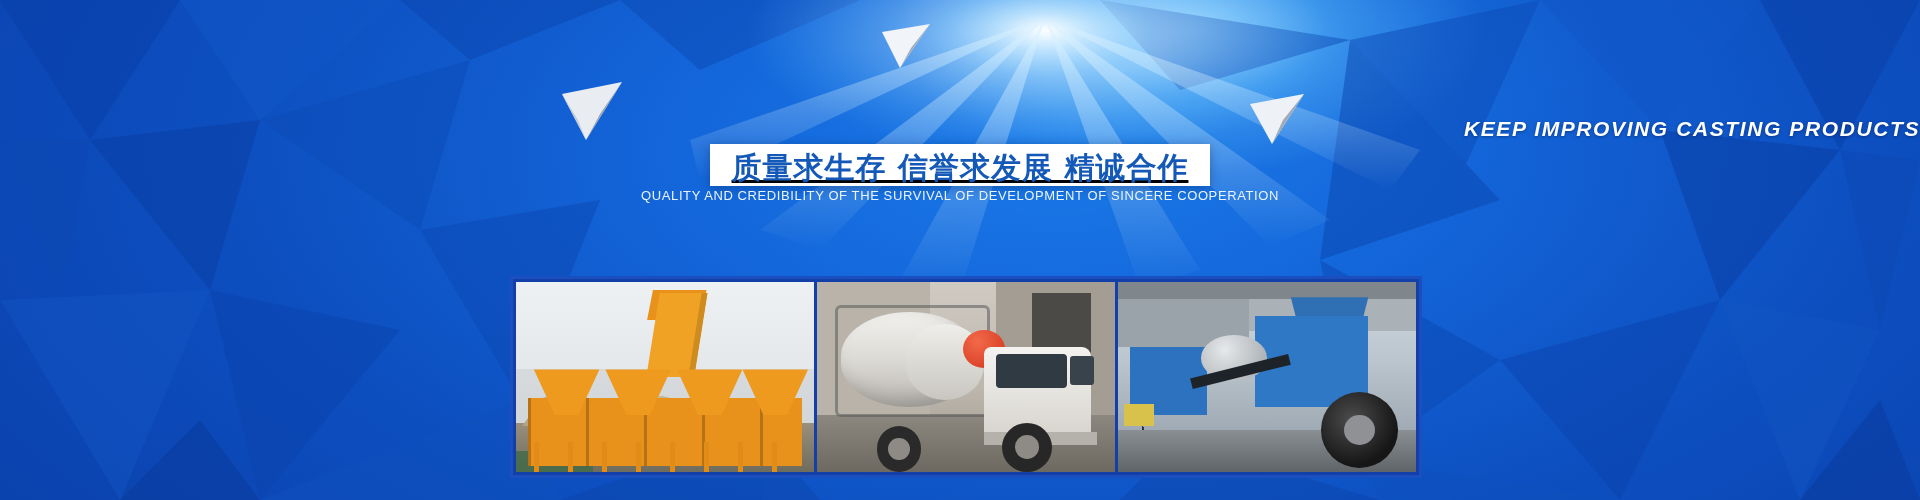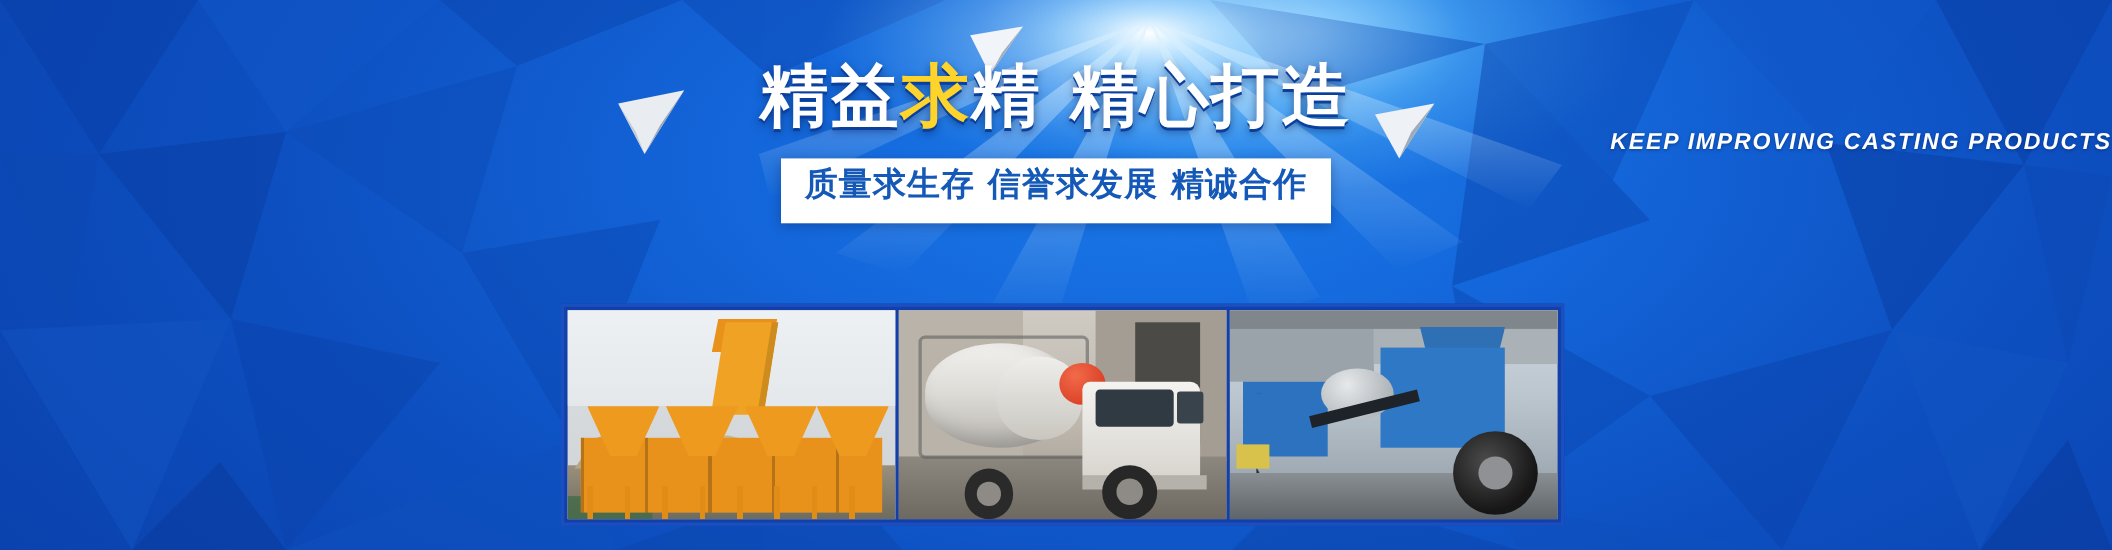--- a/index.html
+++ b/index.html
@@ -42,22 +42,23 @@
   .sub-en{
     position:absolute;left:0;right:0;top:117px;text-align:right;
     color:#ffffff;font-style:italic;font-weight:bold;
     font-size:21px;letter-spacing:1.6px;white-space:nowrap;
     text-shadow:0 1px 3px rgba(5,35,95,0.6);
   }
 
   .boxwrap{position:absolute;left:0;right:0;top:144px;text-align:center;}
   .whitebox{
     display:inline-block;background:#ffffff;
-    padding:7px 22px 18px 22px;
+    padding:7px 22px 1px 22px;
     box-shadow:0 2px 10px rgba(4,28,78,0.35);
+    text-decoration:underline;
   }
   .whitebox .cn{
     font-family:"DejaVu Sans","Liberation Sans",sans-serif;
     font-weight:bold;font-size:30px;line-height:34px;
     color:#1459b8;letter-spacing:1px;white-space:nowrap;
   }
   .bot-en{
     position:absolute;left:0;right:0;top:188px;text-align:center;
     color:#eaf4ff;font-size:13px;letter-spacing:0.6px;
     font-weight:normal;white-space:nowrap;
@@ -212,32 +213,30 @@
     <polygon points="2,10 50,2 20,46" fill="#f1f4f8"></polygon>
     <polygon points="20,46 50,2 31,26" fill="#a3aeba"></polygon>
   </svg>
   <svg class="plane" style="left:1248px;top:92px;" width="60" height="54" viewBox="0 0 60 54">
     <polygon points="2,12 56,2 24,52" fill="#eef2f6"></polygon>
     <polygon points="24,52 56,2 35,28" fill="#9fabb8"></polygon>
   </svg>
 
   <div id="content">
 
-    <div class="headline">
-      <span class="w">精益</span><span class="y">求</span><span class="w">精</span><span class="gap"></span><span class="w">精心打造</span>
-    </div>
 
     <div class="sub-en">KEEP IMPROVING CASTING PRODUCTS</div>
 
     <div class="boxwrap">
       <div class="whitebox">
         <div class="cn">质量求生存 信誉求发展 精诚合作</div>
       </div>
     </div>
 
+    <div class="bot-en">QUALITY AND CREDIBILITY OF THE SURVIVAL OF DEVELOPMENT OF SINCERE COOPERATION</div>
 
     <div id="photos">
 
       <div class="photo p1">
         <div class="sky"></div>
         <div class="grnd"></div>
         <div class="agg1"></div>
         <div class="agg2"></div>
         <div class="green"></div>
         <div class="skip"></div>

